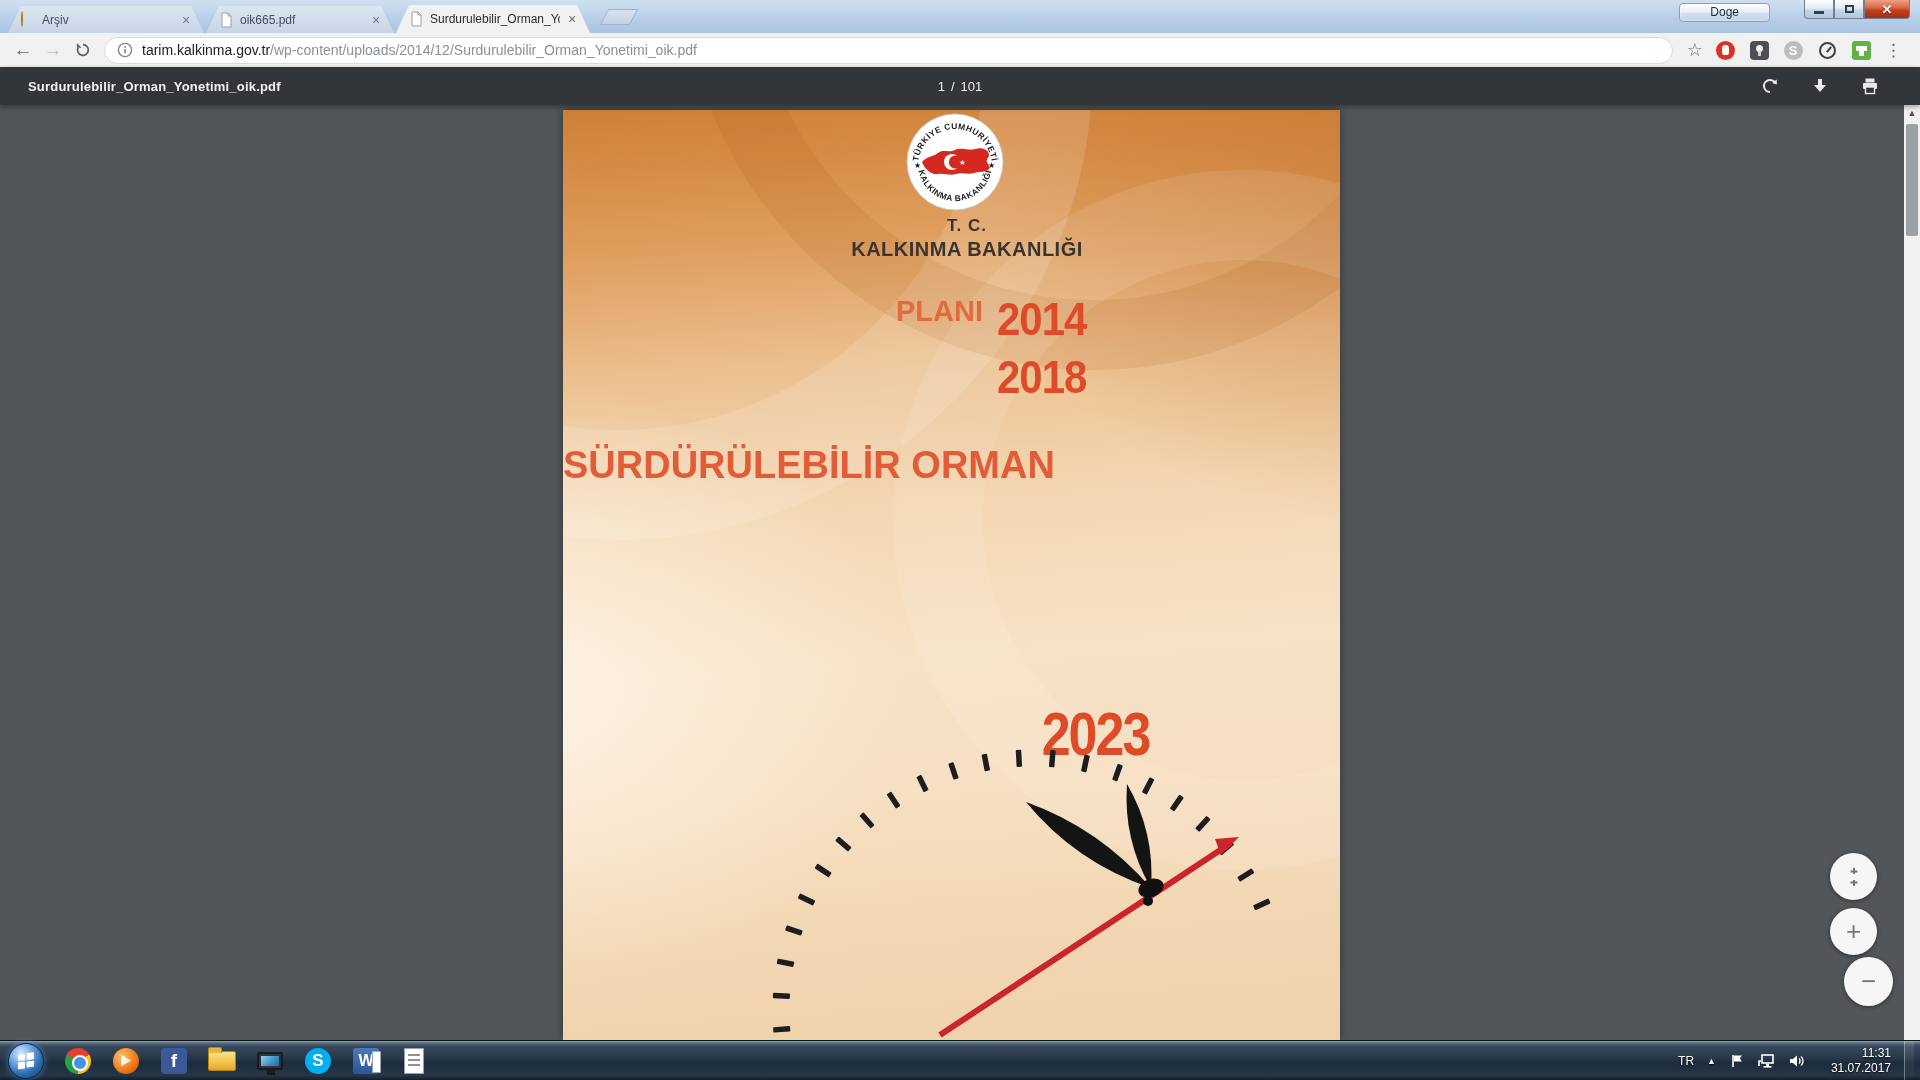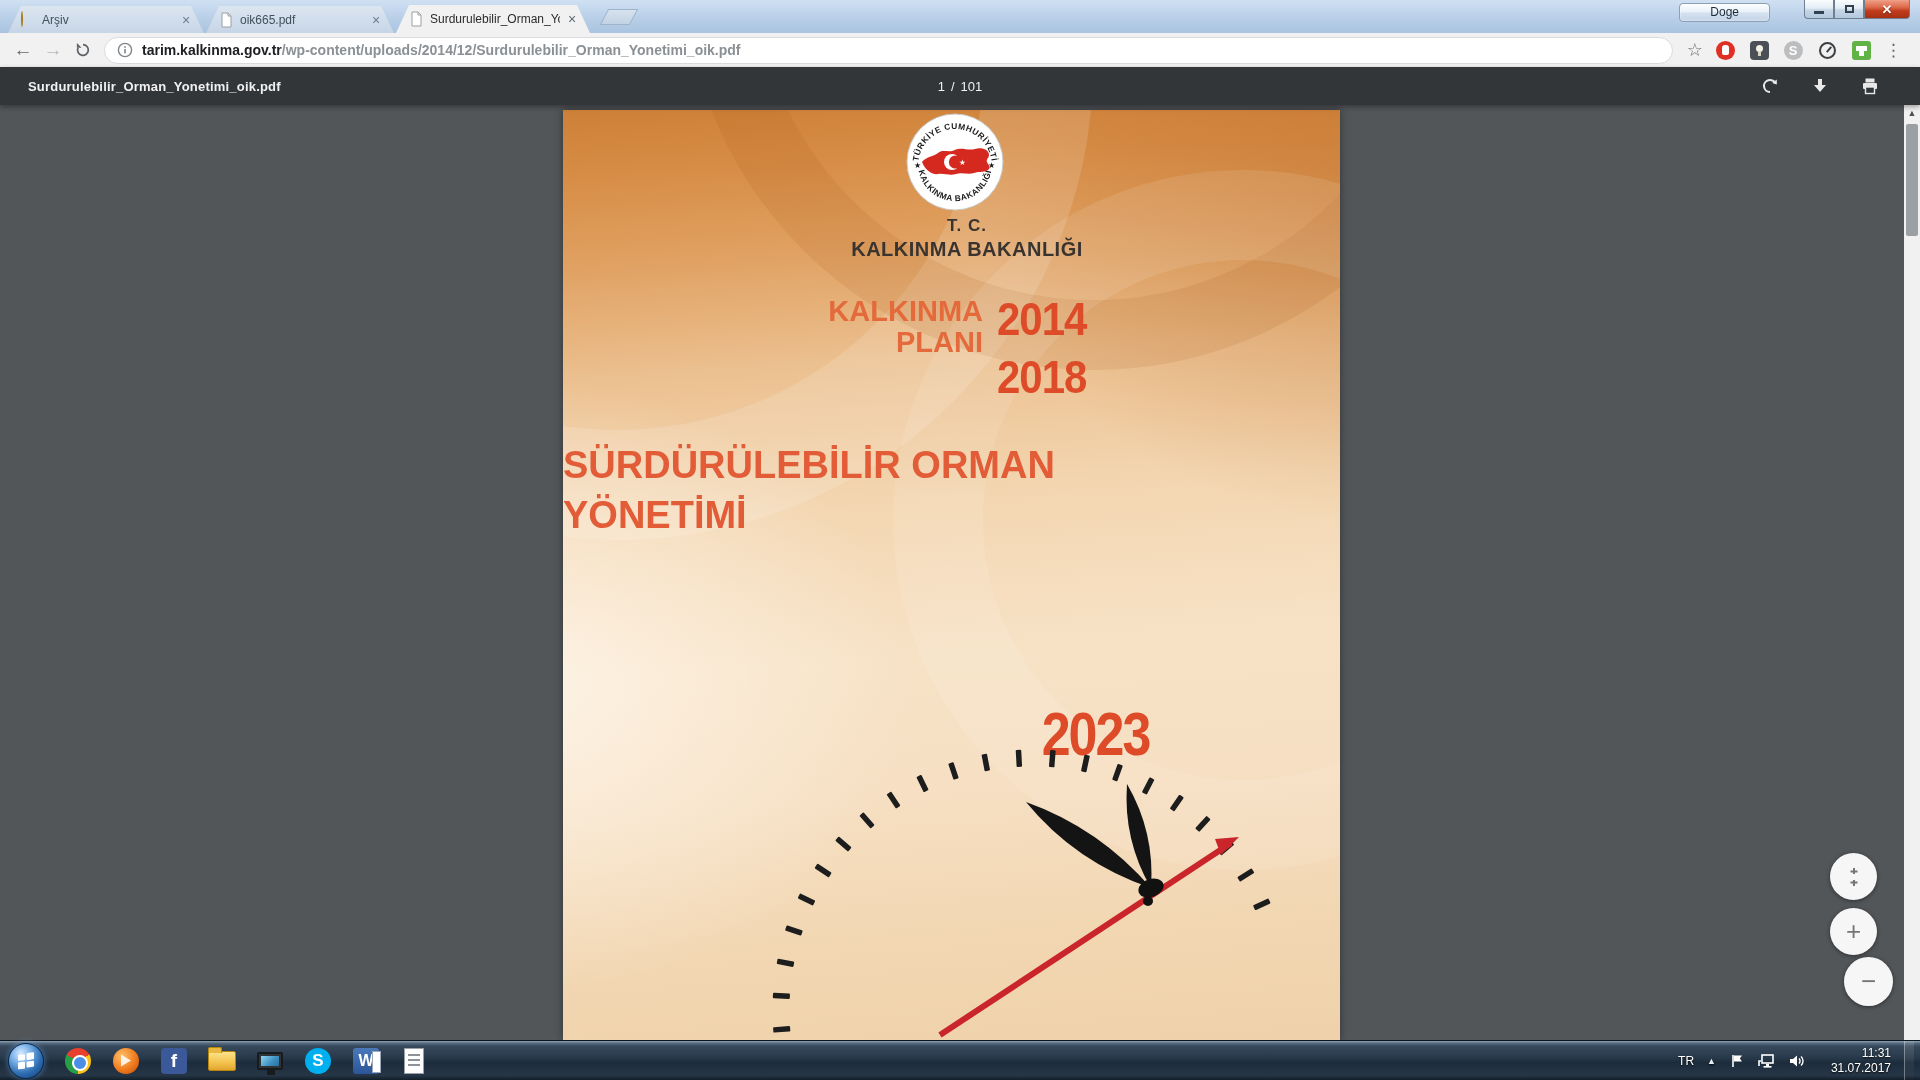--- a/index.html
+++ b/index.html
@@ -40,21 +40,21 @@
   .glyph-max { width:9px; height:8px; border:2px solid #30414f; position:relative; }
   .glyph-close { color:#fff; font-size:13px; font-weight:bold; text-shadow:0 1px 1px #6b1a05; }
 
   
   .navbar { position:absolute; left:0; top:33px; width:100%; height:34px; background:#f1f1f2;
             display:flex; align-items:center; padding:0 10px; }
   .navbtn { width:26px; height:26px; display:flex; align-items:center; justify-content:center;
             font-size:19px; color:#5f6368; margin-right:4px; }
   .navbtn.disabled { color:#b4b8bc; }
   .omnibox { flex:1; height:27px; background:#fff; border:1px solid #d8dade; border-radius:14px;
-             display:flex; align-items:center; padding:0 12px; margin:0 8px 0 4px; overflow:hidden;font-weight:bold; }
+             display:flex; align-items:center; padding:0 12px; margin:0 8px 0 4px; overflow:hidden; }
   .urltext { font-size:14px; white-space:nowrap; overflow:hidden; }
   .urltext .host { color:#202124; }
   .urltext .path { color:#8b9095; }
   .starbtn { font-size:18px; color:#6a6f74; padding:0 6px; }
   .extrow { display:flex; align-items:center; gap:14px; margin:0 6px; }
   .ext { width:20px; height:20px; display:flex; align-items:center; justify-content:center; }
   .ext-adblock { width:19px; height:19px; border-radius:50%; background:#df3023; position:relative; }
   .ext-adblock::after { content:""; position:absolute; left:6px; top:4px; width:7px; height:10px;
                         background:#fff; border-radius:3px 3px 2px 2px; }
   .ext-bulb { width:19px; height:19px; border-radius:4px; background:#4a5056; position:relative; }
@@ -303,31 +303,29 @@
         <path d="M17 50 C22 44 28 45 33 41 C38 37 44 41 50 38 C57 35 63 39 70 37 C77 35 84 38 84 43 C84 46 81 47 82 50 C83 53 86 54 84 57 C81 61 74 59 69 61 C63 63 57 60 51 62 C45 64 39 61 33 62 C27 63 20 58 17 50 Z" fill="#d5281f"></path>
         <circle cx="47" cy="50" r="8" fill="#fff"></circle>
         <circle cx="50.5" cy="50" r="6.6" fill="#d5281f"></circle>
         <text x="54" y="53.2" font-size="7.5" fill="#fff">★</text>
       </svg>
 
       <div class="tc-line tc1">T. C.</div>
       <div class="tc-line tc2">KALKINMA BAKANLIĞI</div>
 
       <div class="plan-words">
-        <div>KALKINMA</div>
         <div>PLANI</div>
       </div>
       <div class="plan-years">
         <div>2014</div>
         <div>2018</div>
       </div>
 
       <div class="cover-title">
         <div>SÜRDÜRÜLEBİLİR ORMAN</div>
-        <div>YÖNETİMİ</div>
       </div>
 
       <div class="year2023">2023</div>
 
       <svg class="clock" viewBox="0 0 777 930">
         <g id="clock-ticks">
             <rect x="-8.5" y="-2.75" width="17" height="5.5" rx="1" fill="#1d1d1d" transform="translate(308.0 1093.0) rotate(-230.0)"></rect>
             <rect x="-8.5" y="-2.75" width="17" height="5.5" rx="1" fill="#1d1d1d" transform="translate(283.9 1069.9) rotate(-222.4)"></rect>
             <rect x="-8.5" y="-2.75" width="17" height="5.5" rx="1" fill="#1d1d1d" transform="translate(263.1 1043.8) rotate(-214.8)"></rect>
             <rect x="-8.5" y="-2.75" width="17" height="5.5" rx="1" fill="#1d1d1d" transform="translate(245.9 1015.2) rotate(-207.2)"></rect>

